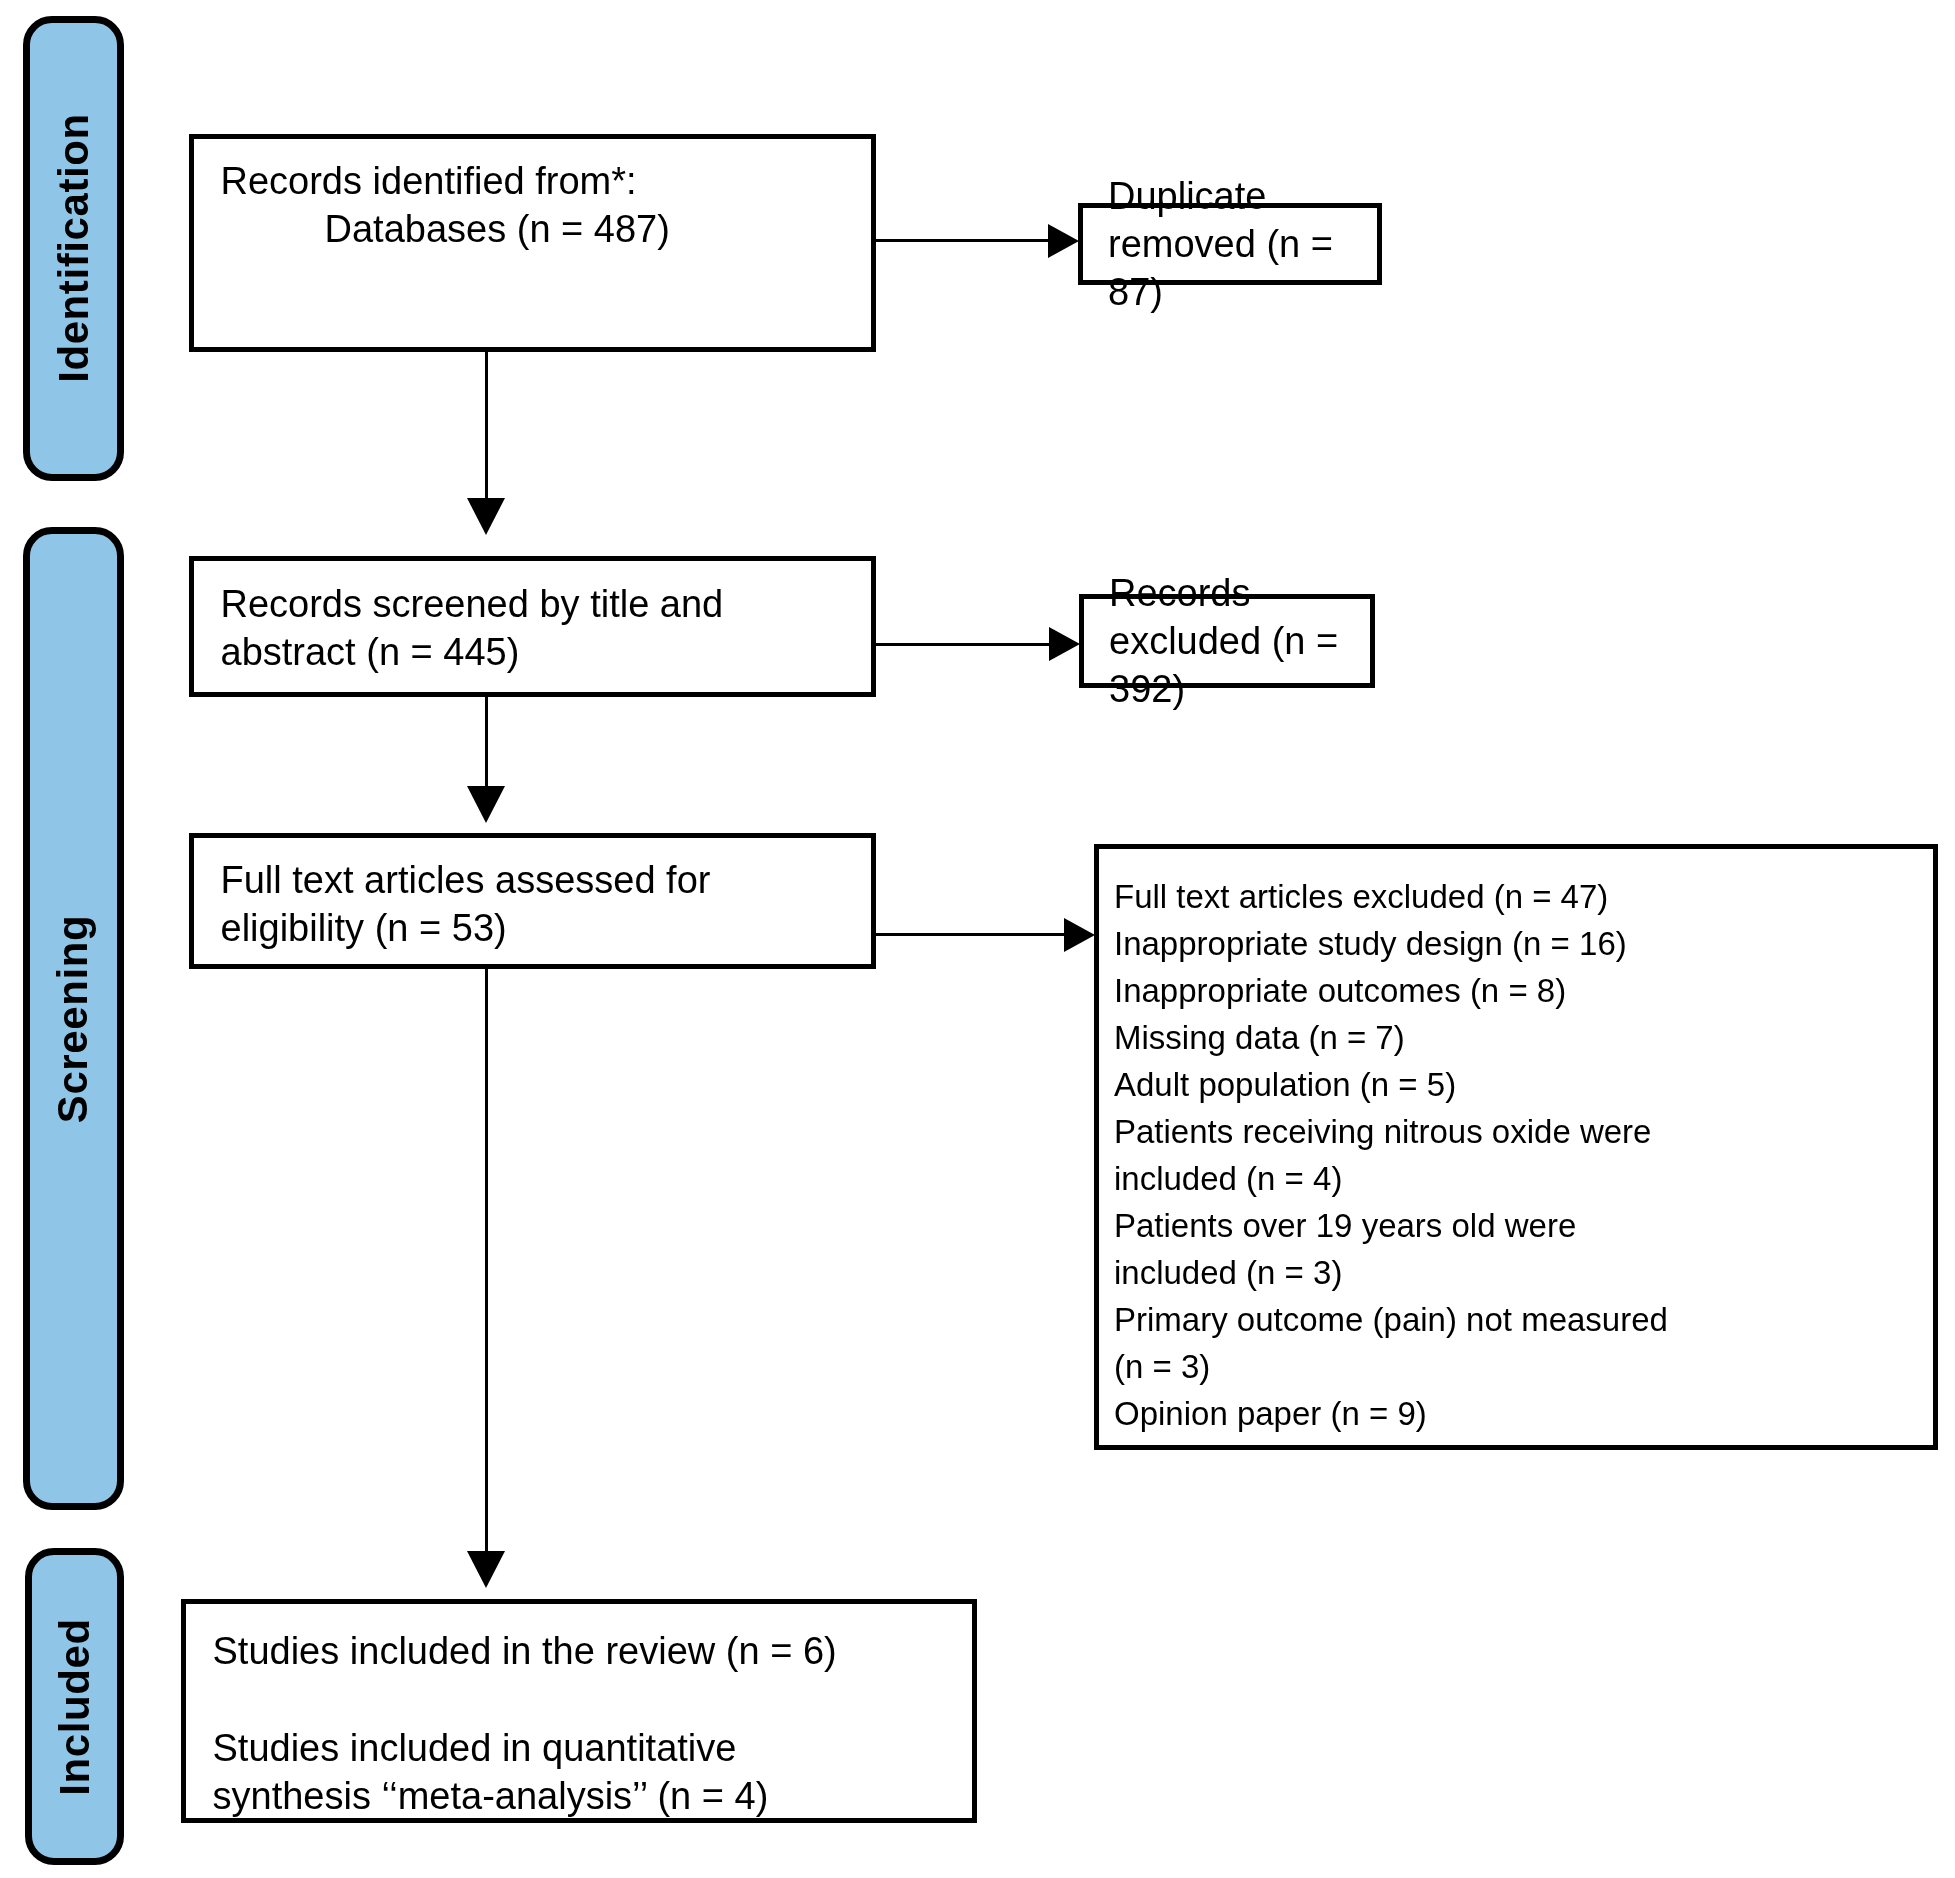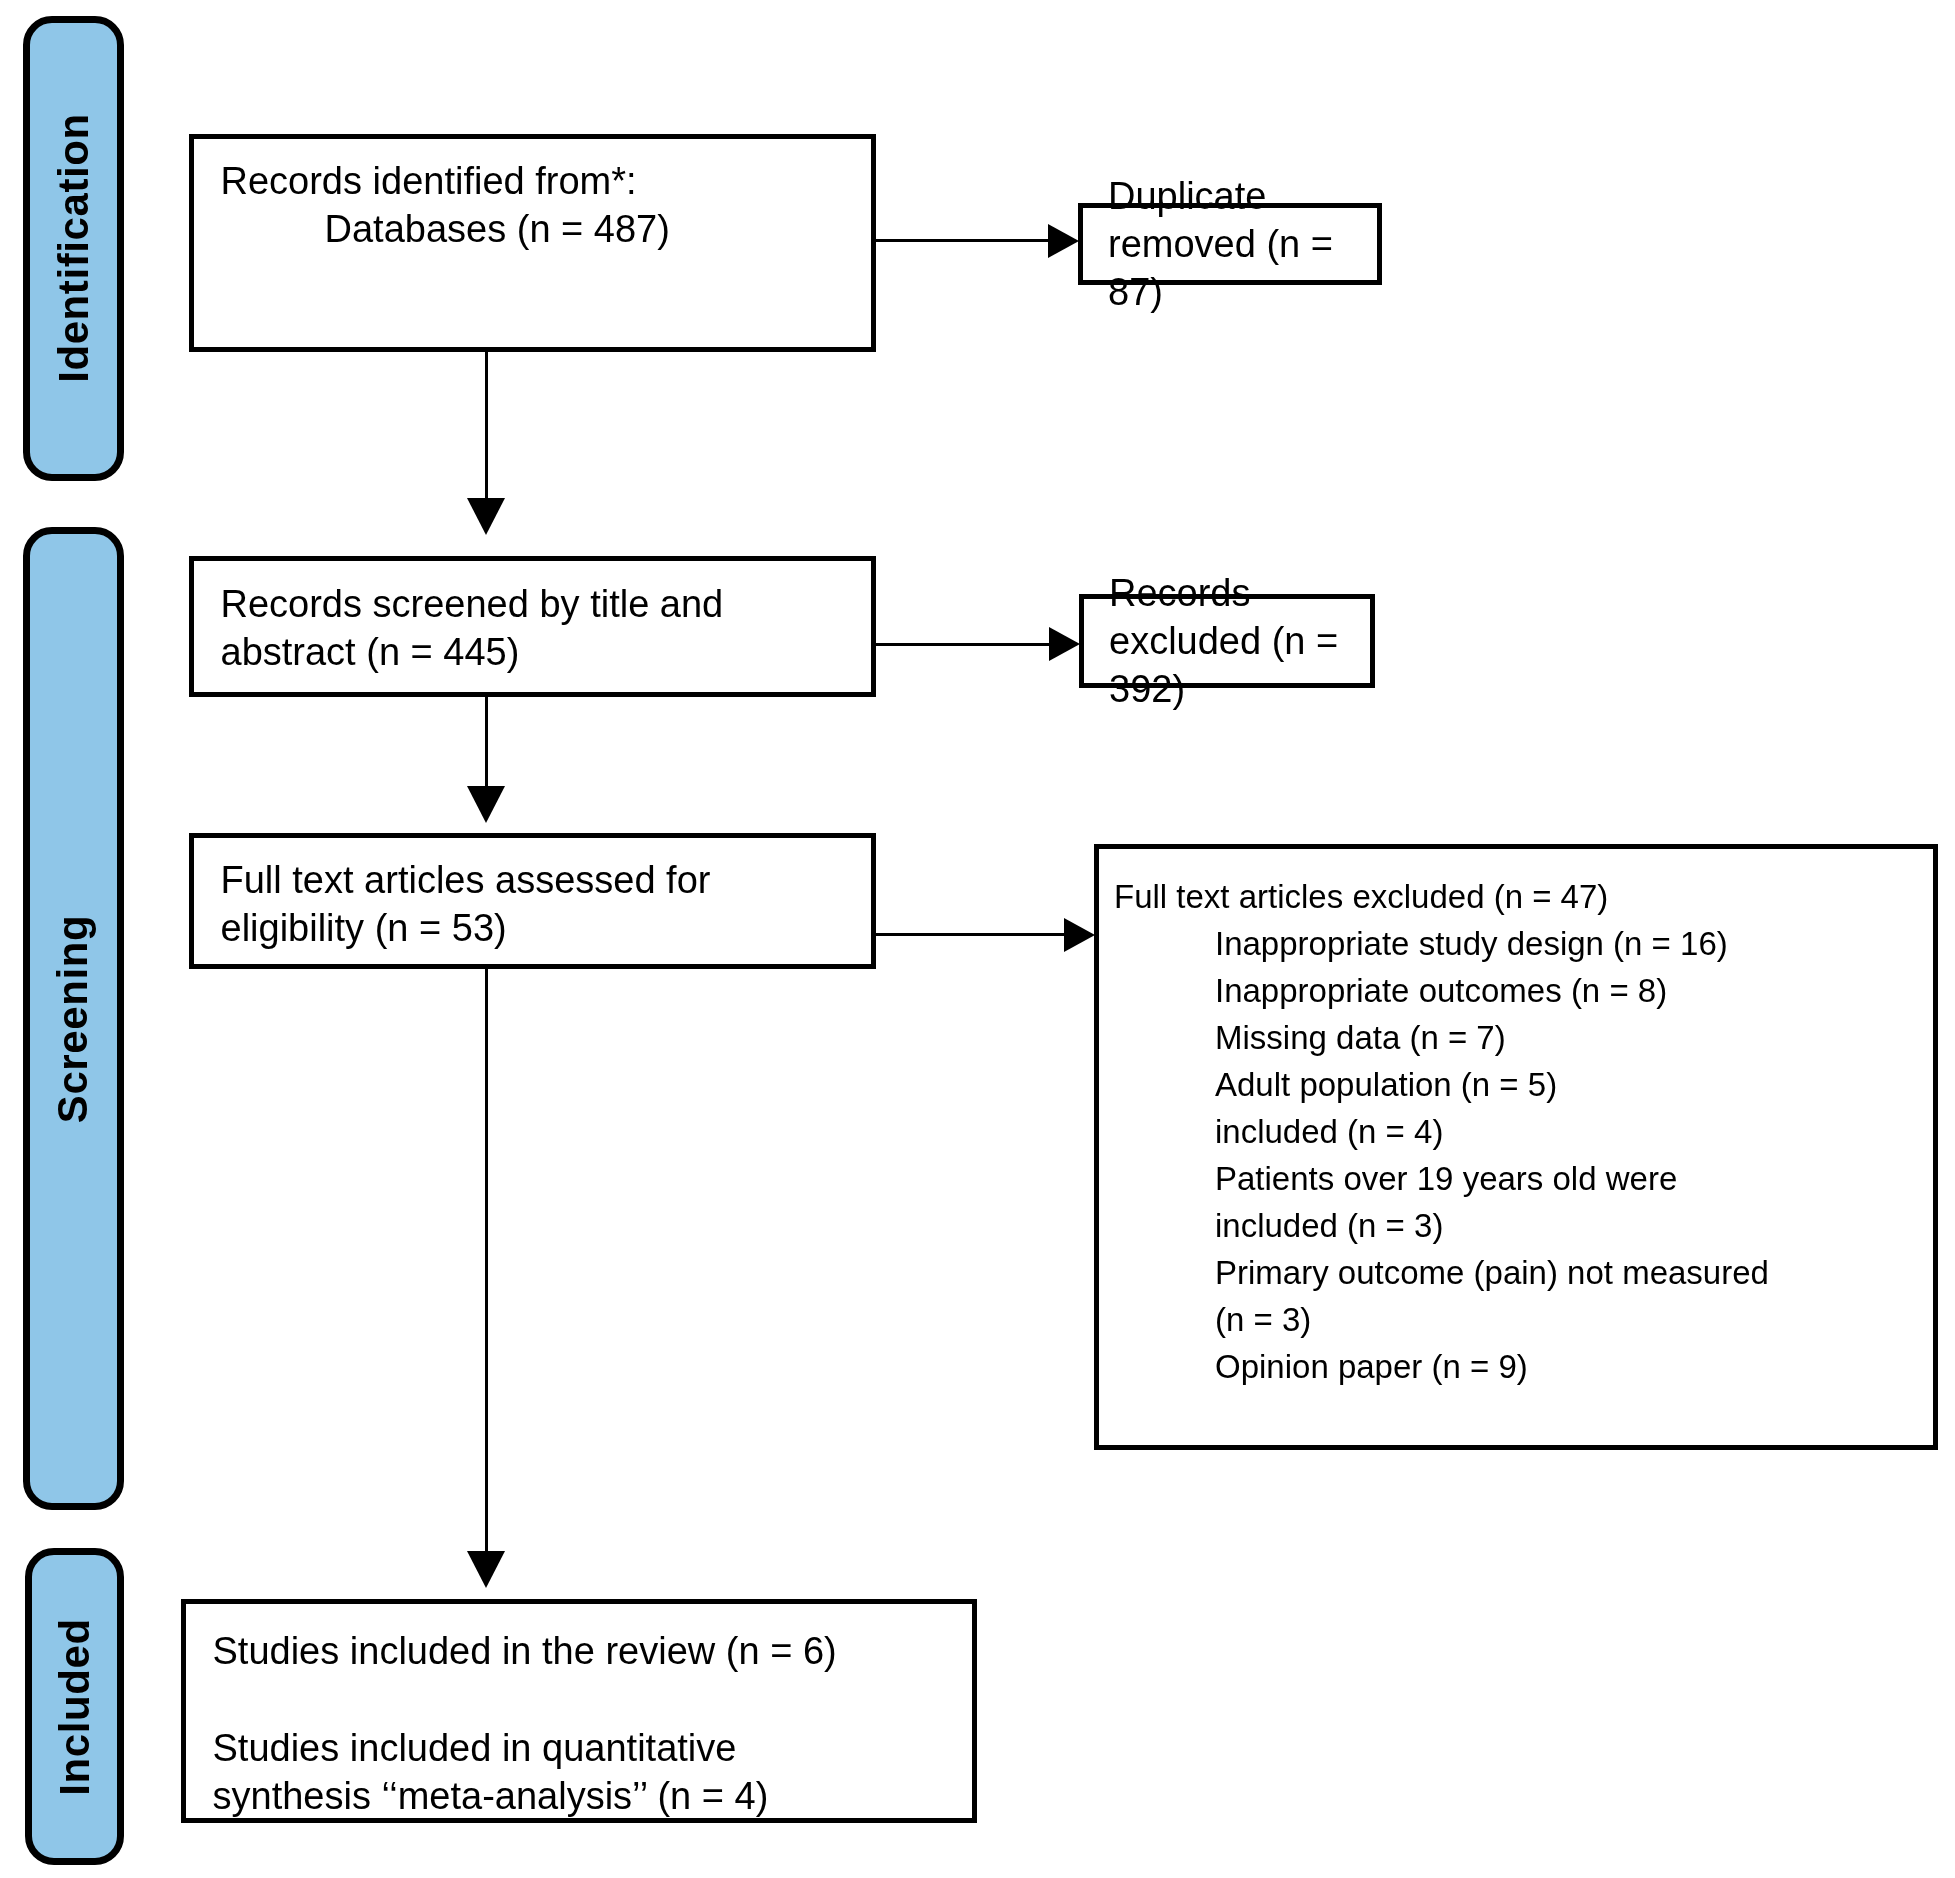--- a/index.html
+++ b/index.html
@@ -36,21 +36,21 @@
   .wbox{
     position:absolute;
     background:var(--bg);
     border:5.7px solid var(--ink);
     box-sizing:border-box;
     font-size:38px;
     line-height:48px;
   }
   .wbox .pad{position:absolute;inset:0;box-sizing:border-box;}
   .indent{margin-left:104px;}
-  .reason{margin-left:101px;}
+  .reason{}
   .center-left{display:flex;align-items:center;}
   .spacer{height:49px;}
   
   .vline{position:absolute;width:3.1px;background:var(--ink);}
   .hline{position:absolute;height:3.1px;background:var(--ink);}
   .vhead{
     position:absolute;width:0;height:0;
     border-left:19.5px solid transparent;
     border-right:19.5px solid transparent;
     border-top:37px solid var(--ink);
@@ -108,20 +108,21 @@
     </div>
   </div>
 
   <div class="wbox" style="left:1094px;top:844px;width:844px;height:606px;font-size:33px;line-height:47px;">
     <div class="pad" style="padding:24px 15px 0 15px;">
       <div>Full text articles excluded (n = 47)</div>
       <div class="reason">Inappropriate study design (n = 16)</div>
       <div class="reason">Inappropriate outcomes (n = 8)</div>
       <div class="reason">Missing data (n = 7)</div>
       <div class="reason">Adult population (n = 5)</div>
+      <div class="reason">Patients receiving nitrous oxide were</div>
       <div class="reason">included (n = 4)</div>
       <div class="reason">Patients over 19 years old were</div>
       <div class="reason">included (n = 3)</div>
       <div class="reason">Primary outcome (pain) not measured</div>
       <div class="reason">(n = 3)</div>
       <div class="reason">Opinion paper (n = 9)</div>
     </div>
   </div>
 
   <div class="wbox" style="left:181px;top:1599px;width:796px;height:224px;">

